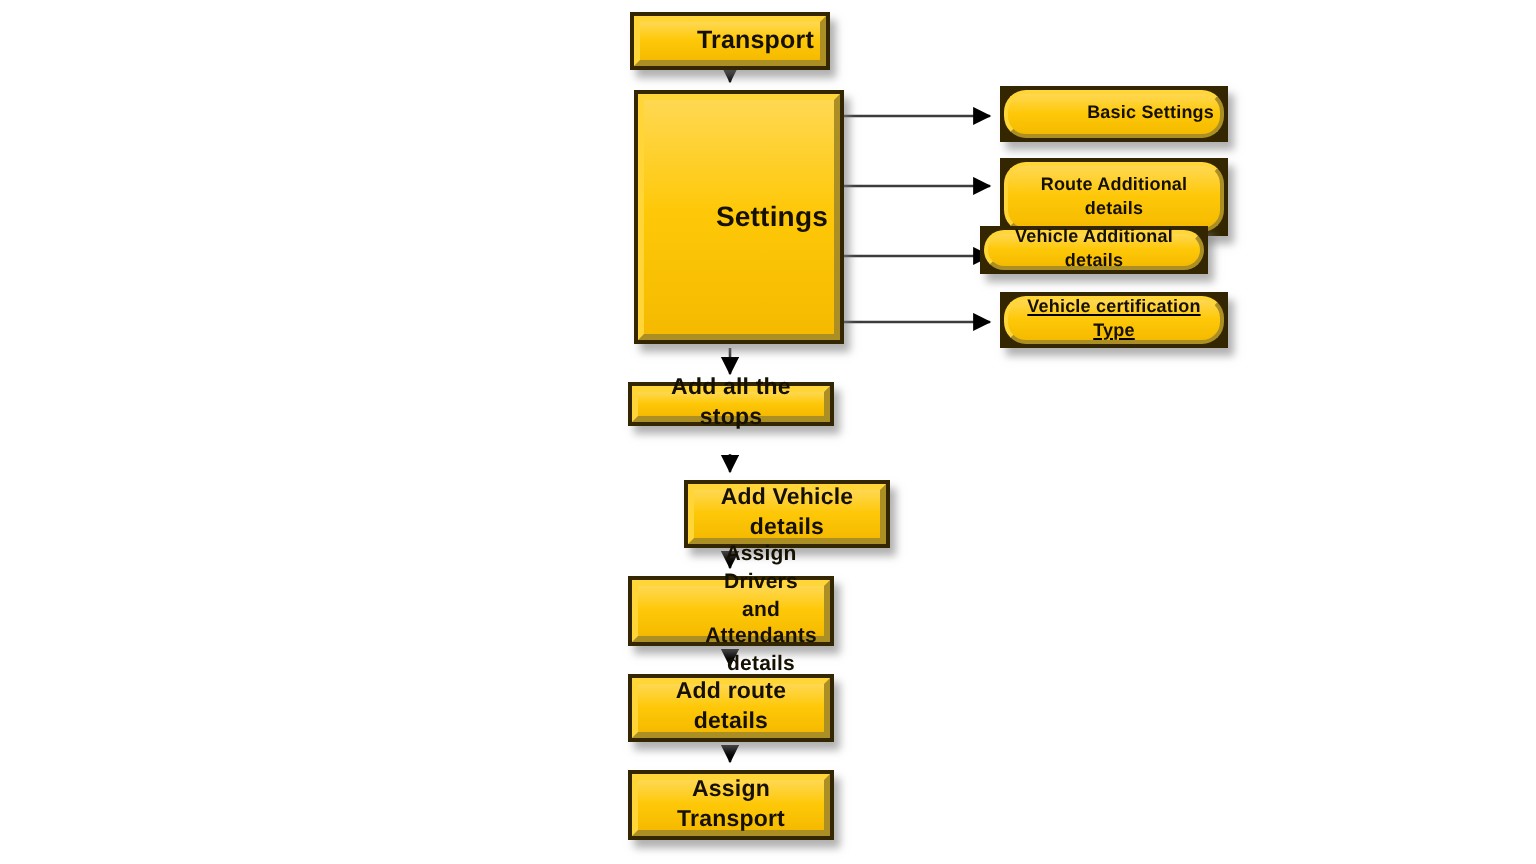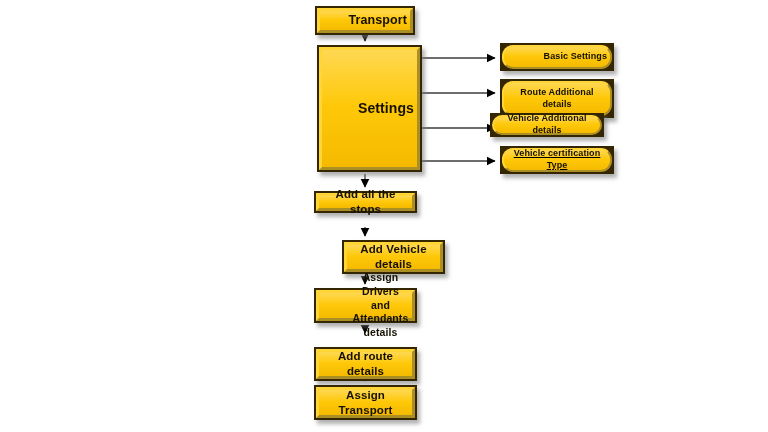--- a/index.html
+++ b/index.html
@@ -41,21 +41,21 @@
   #n-settings  { left:317px; top:45px; width:105px; height:127px; }
   #n-settings .label { font-size:14px; }
   #n-basic     { left:500px; top:43px;  width:114px; height:28px; }
   #n-routeadd  { left:500px; top:79px;  width:114px; height:39px; }
   #n-vehadd    { left:490px; top:113px; width:114px; height:24px; }
   #n-vehcert   { left:500px; top:146px; width:114px; height:28px;text-decoration:underline; }
   #n-basic .label, #n-routeadd .label, #n-vehadd .label, #n-vehcert .label { font-size:9px; }
   #n-stops     { left:314px; top:191px; width:103px; height:22px; }
   #n-vehicle   { left:314px; top:240px; width:103px; height:34px;margin-left:28px; }
   #n-drivers   { left:314px; top:288px; width:103px; height:35px; }
-  #n-route     { left:314px; top:347px; width:103px; height:34px; }
+  #n-route     { left:314px; top:337px; width:103px; height:34px; }
   #n-assign    { left:314px; top:385px; width:103px; height:35px; }
   #n-stops .label, #n-vehicle .label, #n-route .label, #n-assign .label { font-size:11.5px; }
   #n-drivers .label { font-size:10.5px;margin-left:30px; }
 
   .connectors {
     position:absolute; left:0; top:0;
     width:768px; height:432px;
     pointer-events:none;
   }
 </style>

